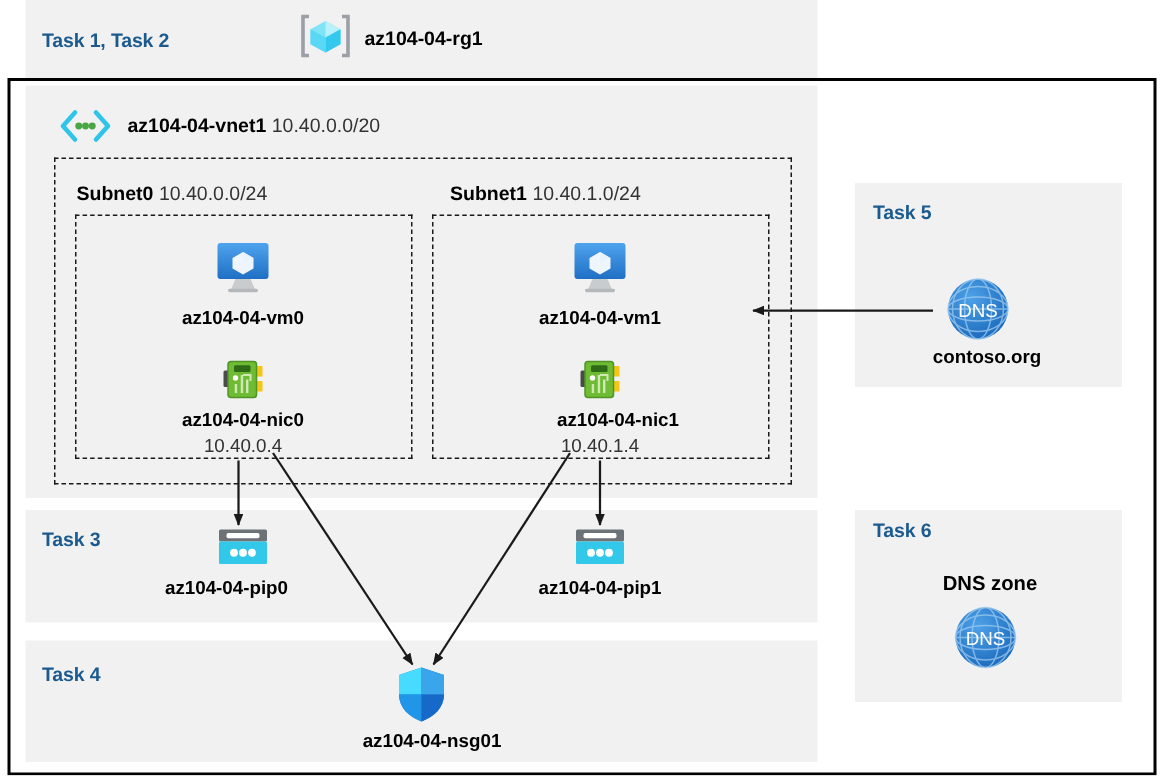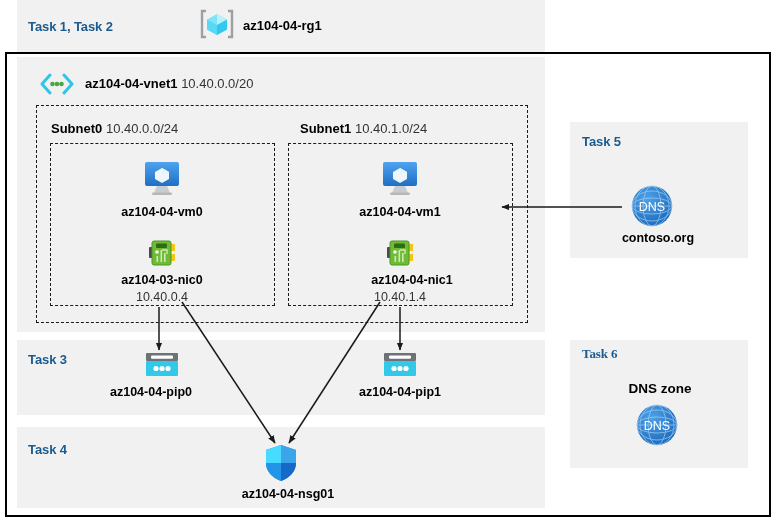--- a/index.html
+++ b/index.html
@@ -221,21 +221,21 @@
       <rect x="5" y="3" width="19" height="24" rx="2" fill="#6fbb34"></rect>
       <rect x="5" y="3" width="19" height="24" rx="2" fill="none" stroke="#4f9524" stroke-width="1"></rect>
       <rect x="9" y="5.5" width="11" height="4.5" rx="1" fill="#2f6b16"></rect>
       <circle cx="10" cy="14" r="1.8" fill="#ffffff"></circle>
       <rect x="13.5" y="12" width="1.6" height="12" fill="#cfe9b5"></rect>
       <rect x="17" y="15" width="1.6" height="9" fill="#cfe9b5"></rect>
       <rect x="9.5" y="18" width="1.6" height="6" fill="#cfe9b5"></rect>
       <path d="M15 12 L20 12 L20 16" fill="none" stroke="#cfe9b5" stroke-width="1.4"></path>
     </svg>
   </span>
-  <div class="node-label" style="left:162px; top:273px;">az104-03-nic0</div>
+  <div class="node-label" style="left:162px; top:273px;">az104-04-nic0</div>
   <div class="node-sub" style="left:162px; top:290px;">10.40.0.4</div>
 
   <div class="subnet-title" style="left:290px; top:121px;margin-left:10px;">
     <b>Subnet1</b><span>&nbsp;</span><span class="cidr">10.40.1.0/24</span>
   </div>
   <div class="dashed" id="subnet1-inner"></div>
 
   <span class="icon vm-icon" style="left:400px; top:160px;">
     <svg viewBox="0 0 40 36" width="40" height="36">
       <defs>
@@ -330,21 +330,21 @@
         <line x1="1" y1="21" x2="41" y2="21"></line>
         <ellipse cx="21" cy="21" rx="20" ry="8"></ellipse>
         <ellipse cx="21" cy="21" rx="20" ry="15"></ellipse>
       </g>
       <text x="21" y="26" text-anchor="middle" font-family="Liberation Sans, sans-serif" font-size="12.5" fill="#ffffff">DNS</text>
     </svg>
   </span>
   <div class="node-label" style="left:658px; top:231px;">contoso.org</div>
 
   <div class="panel" id="task6-panel"></div>
-  <div class="task-label" style="left:582px; top:346px;font-family:Liberation Serif, serif;">Task 6</div>
+  <div class="task-label" style="left:582px; top:346px;">Task 6</div>
   <div class="zone-title" style="left:660px; top:381px;">DNS zone</div>
 
   <span class="icon dns-icon" style="left:657px; top:404px;">
     <svg viewBox="0 0 42 42" width="42" height="42">
       <defs>
         <radialGradient id="dnsg6" cx="0.38" cy="0.32" r="0.78">
           <stop offset="0" stop-color="#4ea2e8"></stop>
             <stop offset="1" stop-color="#1765b8"></stop>
         </radialGradient>
       </defs>

